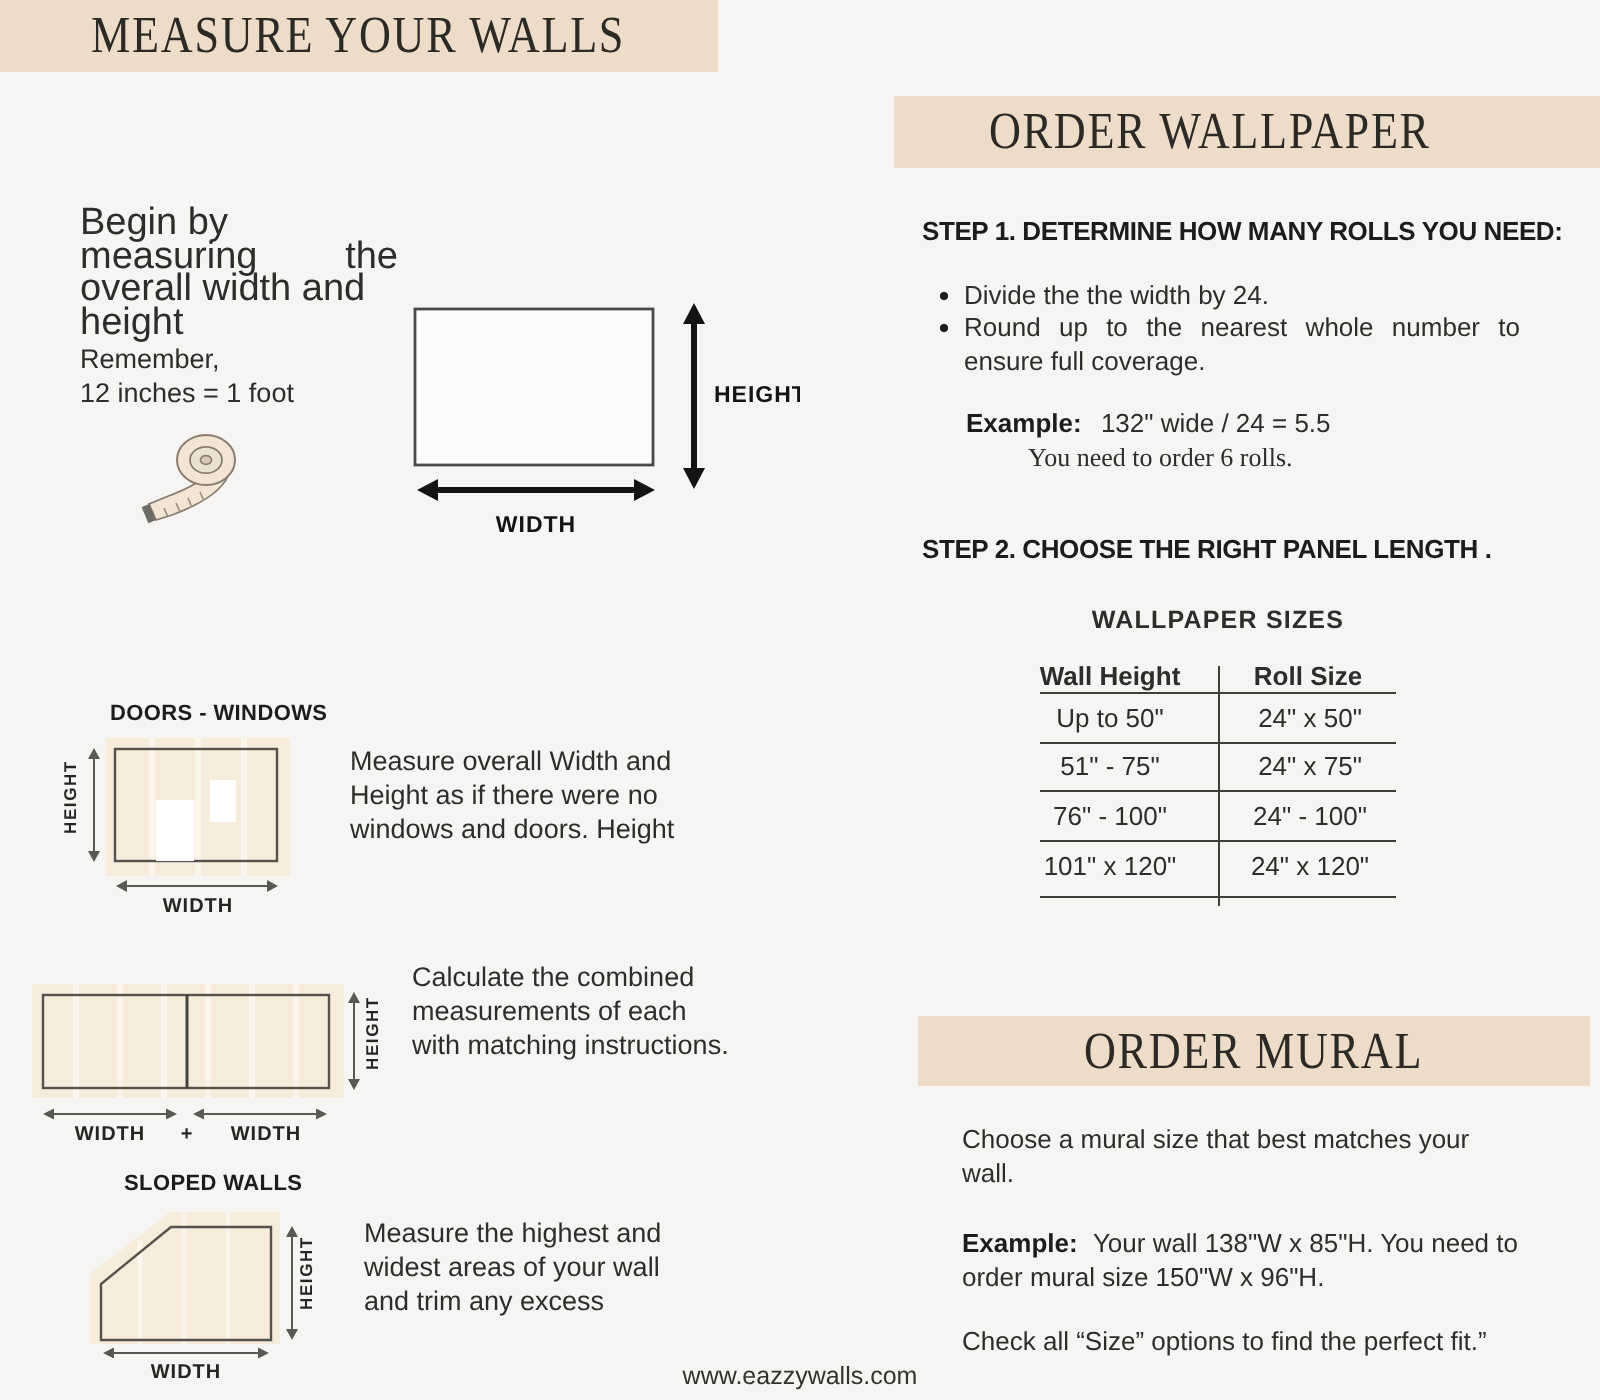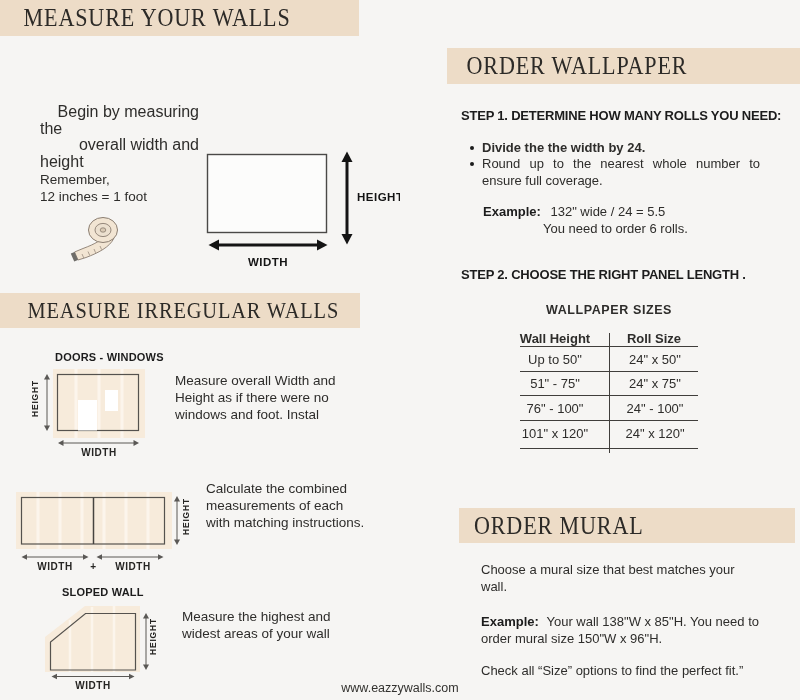--- a/index.html
+++ b/index.html
@@ -4,25 +4,25 @@
 <style>
   :root{
     --bg:#f6f5f3; --band:#eddcc7; --fill:#f7ebdb; --stripe:#fcf5ec;
     --ink:#2e2d2b; --dark:#1c1c1c; --line:#403e3b; --outline:#55524e;
   }
   *{margin:0;padding:0;box-sizing:border-box;}
   html,body{background:var(--bg);}
   #canvas{position:relative;width:800px;height:700px;background:var(--bg);overflow:hidden;
           font-family:"Liberation Sans",sans-serif;color:var(--ink);}
   .abs{position:absolute;}
-  .band{background:var(--band);display:flex;align-items:center;}
+  .band{background:var(--band);display:flex;align-items:center;justify-content:center;}
   .band-title{font-family:"Liberation Serif",serif;color:#2c2a27;letter-spacing:1px;
               transform:scaleX(0.85);white-space:nowrap;}
   .fs26{font-size:26px;} .fs24{font-size:24px;}
-  .body-l{font-size:16px;line-height:16.5px;text-align:right;}
+  .body-l{font-size:19px;line-height:16.5px;}
   .body-l2{font-size:13.5px;line-height:17.2px;}
   .body-r{font-size:13px;line-height:16.4px;}
   .jl{text-align-last:justify;}
   .sec-label{font-weight:700;font-size:11px;letter-spacing:.2px;color:var(--dark);}
   .step-head{font-weight:700;font-size:13px;letter-spacing:-.2px;color:var(--dark);white-space:nowrap;}
   .bold{font-weight:700;color:var(--dark);}
   .bullet-row{display:flex;}
   .dot{width:4px;height:4px;border-radius:50%;background:var(--dark);margin:6px 8px 0 0;flex:none;}
   .tline{background:var(--line);}
   .tc{position:absolute;transform:translate(-50%,-50%);font-size:13px;white-space:nowrap;}
@@ -70,23 +70,20 @@
     <line x1="147" y1="12" x2="147" y2="88" stroke="#141414" stroke-width="3"></line>
     <polygon points="147,3.5 141.5,14 152.5,14" fill="#141414"></polygon>
     <polygon points="147,96.5 141.5,86 152.5,86" fill="#141414"></polygon>
     <text x="157" y="53" class="dlab-m">HEIGHT</text>
     <line x1="17" y1="97" x2="119" y2="97" stroke="#141414" stroke-width="3"></line>
     <polygon points="8.5,97 19,91.5 19,102.5" fill="#141414"></polygon>
     <polygon points="127.5,97 117,91.5 117,102.5" fill="#141414"></polygon>
     <text x="68" y="118" text-anchor="middle" class="dlab-m">WIDTH</text>
   </svg>
 
-  <div class="abs band" style="left:0;top:293;width:360px;height:35px;top:293px;">
-    <div class="band-title fs24">MEASURE IRREGULAR WALLS</div>
-  </div>
 
   <div class="abs sec-label" style="left:55px;top:351px;">DOORS - WINDOWS</div>
 
   <svg class="abs" style="left:28px;top:365px;" width="130" height="95" viewBox="0 0 130 95">
     <rect x="25" y="4" width="92" height="69" fill="#f7ebdb"></rect>
     <line x1="48" y1="4" x2="48" y2="73" stroke="#fcf5ec" stroke-width="3"></line>
     <line x1="71" y1="4" x2="71" y2="73" stroke="#fcf5ec" stroke-width="3"></line>
     <line x1="94" y1="4" x2="94" y2="73" stroke="#fcf5ec" stroke-width="3"></line>
     <rect x="29.5" y="9.5" width="81" height="56" fill="none" stroke="#55524e" stroke-width="1.2"></rect>
     <rect x="50" y="35" width="19" height="30.5" fill="#ffffff"></rect>
@@ -97,21 +94,21 @@
     <text transform="translate(10,52) rotate(-90)" class="dlab-s">HEIGHT</text>
     <line x1="33" y1="78" x2="108" y2="78" stroke="#5a5855" stroke-width="1"></line>
     <polygon points="30,78 35.5,75 35.5,81" fill="#5a5855"></polygon>
     <polygon points="111,78 105.5,75 105.5,81" fill="#5a5855"></polygon>
     <text x="71" y="91" text-anchor="middle" class="dlab">WIDTH</text>
   </svg>
 
   <div class="abs body-l2" style="left:175px;top:372px;width:190px;">
     <div>Measure overall Width and</div>
     <div>Height as if there were no</div>
-    <div>windows and foot. Instal</div>
+    <div>windows and doors. Height</div>
   </div>
 
   <div class="abs sec-label" style="left:57px;top:472px;margin-top:19px;">MULTPIPLE WALLS</div>
 
   <svg class="abs" style="left:10px;top:488px;" width="185" height="90" viewBox="0 0 185 90">
     <rect x="6" y="4" width="156" height="57" fill="#f7ebdb"></rect>
     <line x1="28" y1="4" x2="28" y2="61" stroke="#fcf5ec" stroke-width="3"></line>
     <line x1="50" y1="4" x2="50" y2="61" stroke="#fcf5ec" stroke-width="3"></line>
     <line x1="72" y1="4" x2="72" y2="61" stroke="#fcf5ec" stroke-width="3"></line>
     <line x1="94" y1="4" x2="94" y2="61" stroke="#fcf5ec" stroke-width="3"></line>
@@ -133,68 +130,69 @@
     <text x="83.5" y="82" text-anchor="middle" class="dlab">+</text>
     <text x="123" y="82" text-anchor="middle" class="dlab">WIDTH</text>
   </svg>
 
   <div class="abs body-l2" style="left:206px;top:480px;width:180px;">
     <div>Calculate the combined</div>
     <div>measurements of each</div>
     <div>with matching instructions.</div>
   </div>
 
-  <div class="abs sec-label" style="left:62px;top:586px;">SLOPED WALL</div>
+  <div class="abs sec-label" style="left:62px;top:586px;">SLOPED WALLS</div>
 
   <svg class="abs" style="left:30px;top:600px;" width="140" height="95" viewBox="0 0 140 95">
     <polygon points="55,6 110,6 110,72 15,72 15,37" fill="#f7ebdb"></polygon>
     <line x1="40" y1="20" x2="40" y2="72" stroke="#fcf5ec" stroke-width="2.6"></line>
     <line x1="62" y1="7" x2="62" y2="72" stroke="#fcf5ec" stroke-width="2.6"></line>
     <line x1="84" y1="6" x2="84" y2="72" stroke="#fcf5ec" stroke-width="2.6"></line>
     <polygon points="55.5,13.5 105.5,13.5 105.5,70 20.5,70 20.5,42" fill="none" stroke="#55524e" stroke-width="1.2"></polygon>
     <line x1="116" y1="16" x2="116" y2="67" stroke="#5a5855" stroke-width="1"></line>
     <polygon points="116,13 113,18.5 119,18.5" fill="#5a5855"></polygon>
     <polygon points="116,70 113,64.5 119,64.5" fill="#5a5855"></polygon>
     <text transform="translate(126,55) rotate(-90)" class="dlab-s">HEIGHT</text>
     <line x1="24" y1="76.5" x2="102" y2="76.5" stroke="#5a5855" stroke-width="1"></line>
     <polygon points="21.5,76.5 27,73.7 27,79.3" fill="#5a5855"></polygon>
     <polygon points="104.5,76.5 99,73.7 99,79.3" fill="#5a5855"></polygon>
     <text x="63" y="89" text-anchor="middle" class="dlab">WIDTH</text>
   </svg>
 
   <div class="abs body-l2" style="left:182px;top:608px;width:170px;">
     <div>Measure the highest and</div>
     <div>widest areas of your wall</div>
+    <div>and trim any excess</div>
   </div>
 
   <div class="abs band" style="left:447px;top:48px;width:353px;height:36px;padding-right:38px;">
     <div class="band-title fs26">ORDER WALLPAPER</div>
   </div>
 
   <div class="abs step-head" style="left:461px;top:108px;">STEP 1. DETERMINE HOW MANY ROLLS YOU NEED:</div>
 
   <div class="abs body-r" style="left:470px;top:140px;width:295px;">
     <div class="bullet-row">
       <span class="dot"></span>
-      <div style="width:278px;font-weight:bold;">Divide the the width by 24.</div>
+      <div style="width:278px;">Divide the the width by 24.</div>
     </div>
     <div class="bullet-row">
       <span class="dot"></span>
       <div style="width:278px;">
         <div class="jl">Round up to the nearest whole number to</div>
         <div>ensure full coverage.</div>
       </div>
     </div>
   </div>
 
   <div class="abs body-r" style="left:483px;top:204px;white-space:nowrap;">
     <span class="bold">Example:</span>
     <span style="margin-left:6px;">132" wide / 24 = 5.5</span>
   </div>
-  <div class="abs body-r" style="left:543px;top:221px;white-space:nowrap;">You need to order 6 rolls.</div>
+  <div class="abs body-r" style="left:514px;top:221px;white-space:nowrap;font-family:Liberation Serif, serif;">You need to order 6 rolls.</div>
 
   <div class="abs step-head" style="left:461px;top:267px;">STEP 2. CHOOSE THE RIGHT PANEL LENGTH .</div>
 
   <div class="abs ttl" style="left:520px;top:303px;width:178px;text-align:center;">WALLPAPER SIZES</div>
 
   <div class="abs" style="left:0;top:0;">
     <div class="abs tline" style="left:520px;top:346px;width:178px;height:1.3px;"></div>
     <div class="abs tline" style="left:520px;top:370.5px;width:178px;height:1.3px;"></div>
     <div class="abs tline" style="left:520px;top:395px;width:178px;height:1.3px;"></div>
     <div class="abs tline" style="left:520px;top:420px;width:178px;height:1.3px;"></div>

